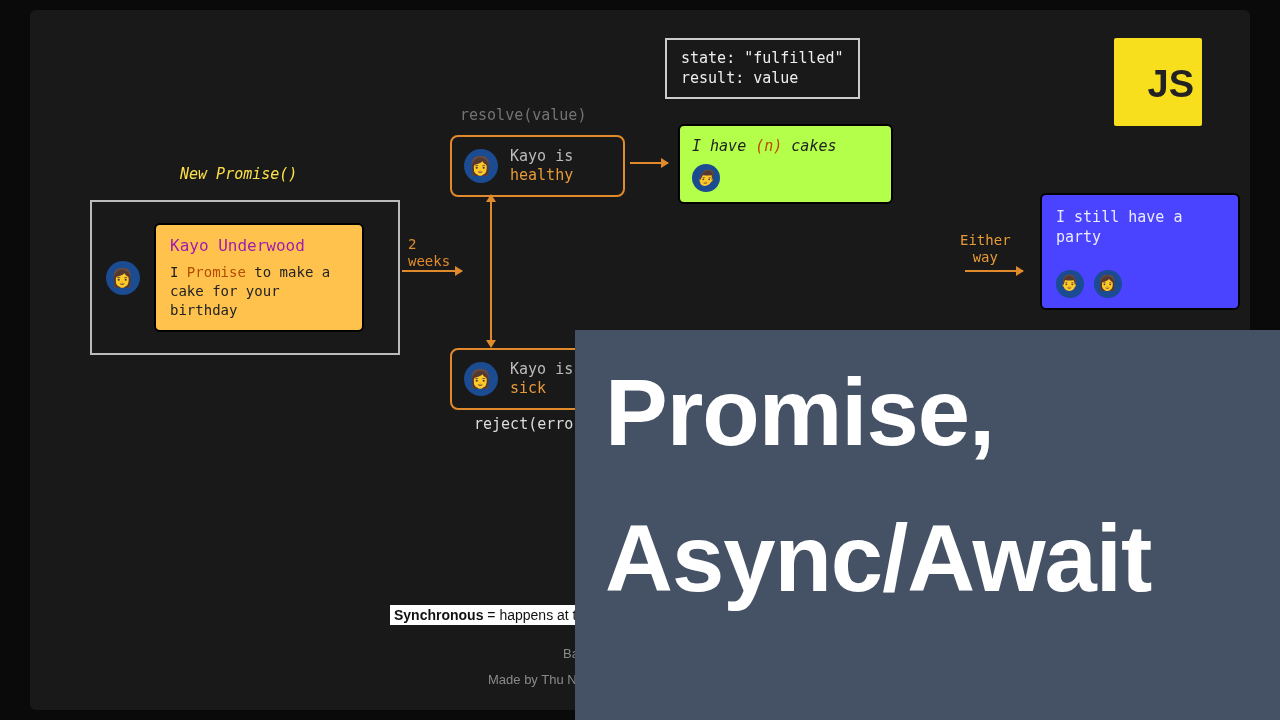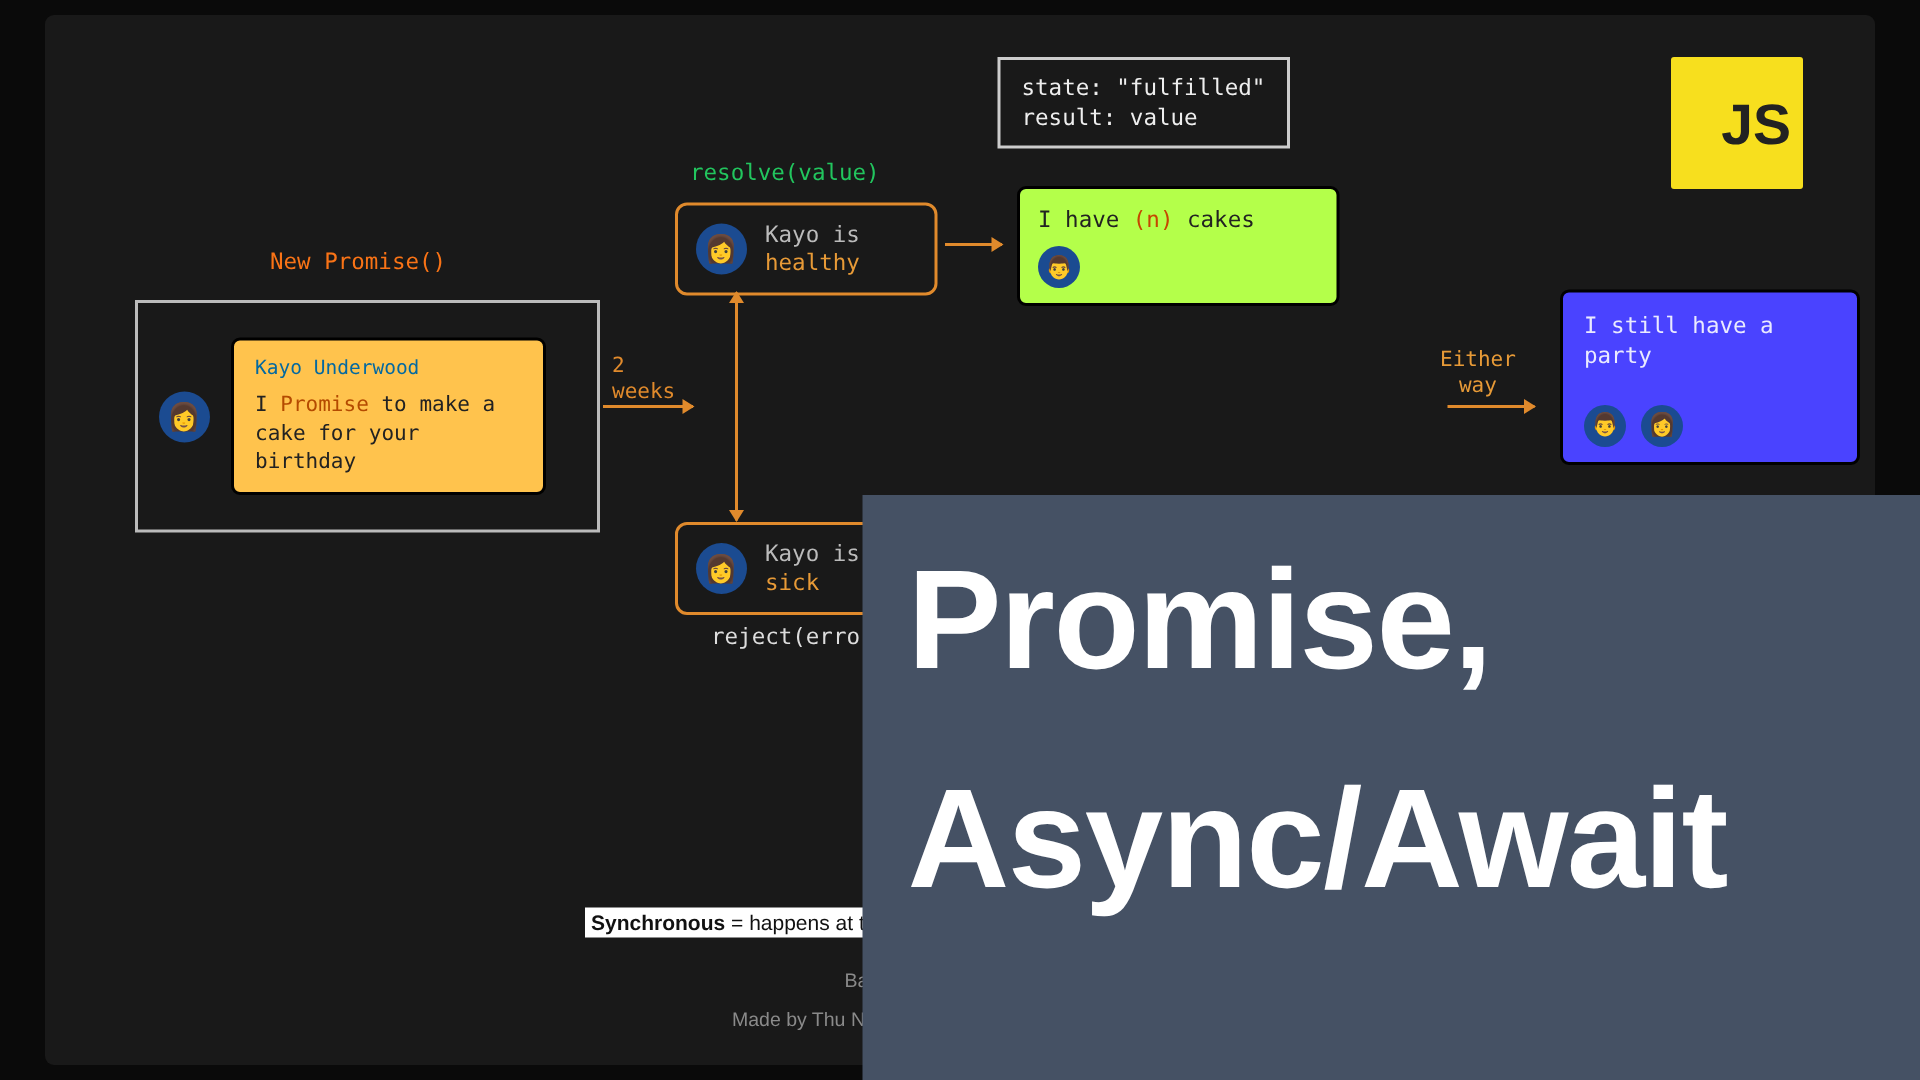--- a/index.html
+++ b/index.html
@@ -32,21 +32,21 @@
     align-items: flex-end;
     justify-content: flex-end;
     padding: 20px 8px;
     border-radius: 2px;
   }
 
   
   .label-new-promise {
     position: absolute;
     left: 150px; top: 155px;
-    color: #f97316; font-size: 15px;
+    color: #fde047; font-size: 15px; font-style: italic;
   }
   .promise-outer {
     position: absolute;
     left: 60px; top: 190px;
     width: 310px; height: 155px;
     border: 2px solid #bbb;
     background: transparent;
     display: flex;
     align-items: center;
   }
@@ -67,22 +67,22 @@
     background: #ffc34d;
     border: 2px solid #000;
     border-radius: 6px;
     padding: 10px 14px;
     width: 210px;
     color: #222;
     font-size: 14px;
     line-height: 1.35;
   }
   .speech .author {
-    font-size: 13px;
-    color: #0369a1;
+    font-size: 16px;
+    color: #a21caf;
     display: block;
     margin-bottom: 6px;
   }
   .kw-promise { color: #b44a00; }
 
   
   .arrow-2weeks {
     position: absolute;
     left: 372px; top: 260px;
     width: 60px; height: 2px;
@@ -126,21 +126,21 @@
     display: flex;
     align-items: center;
     gap: 12px;
     background: transparent;
   }
   .state-card .txt { font-size: 15px; color: #bbb; line-height: 1.25; }
   .state-card .txt .accent { color: #e79a37; }
   .card-healthy { left: 420px; top: 125px; width: 175px; }
   .card-sick    { left: 420px; top: 338px; width: 175px; }
 
-  .label-resolve { position: absolute; left: 430px; top: 96px; color: #22c55e; font-size: 15px; }
+  .label-resolve { position: absolute; left: 430px; top: 96px; color: #737373; font-size: 15px; }
   .label-reject  { position: absolute; left: 444px; top: 405px; color: #ddd; font-size: 15px; }
 
   
   .arrow-right1 {
     position: absolute; left: 600px; top: 152px;
     width: 38px; height: 2px; background: #e08a2c;
   }
   .arrow-right1::after {
     content:''; position:absolute; right:-1px; top:-4px;
     border-left: 8px solid #e08a2c;
@@ -153,20 +153,21 @@
     position: absolute;
     left: 648px; top: 114px;
     width: 215px;
     background: #b4ff4a;
     border: 2px solid #000;
     border-radius: 6px;
     padding: 10px 12px;
     color: #222;
     font-size: 15px;
     line-height: 1.35;
+    font-style: italic;
   }
   .result-box .n    { color: #c64600; }
   .result-box .happy{ color: #c64600; }
   .result-box .avatar { margin-top: 8px; }
 
   
   .state-box {
     position: absolute;
     left: 635px; top: 28px;
     border: 2px solid #ccc;

